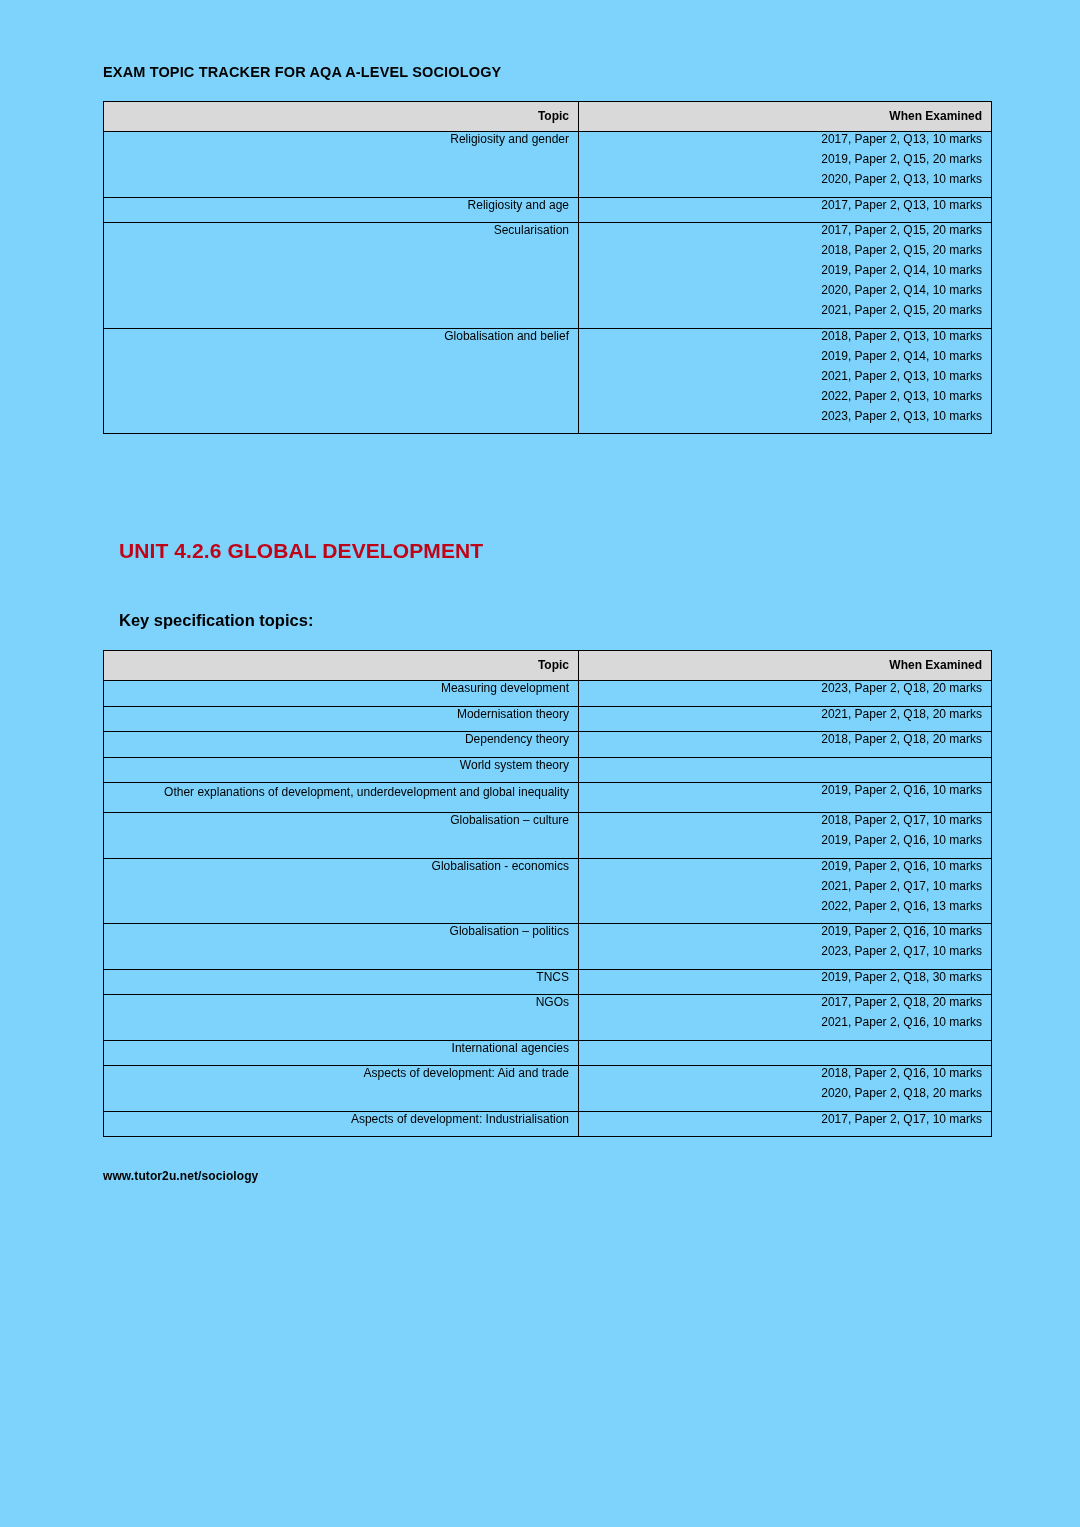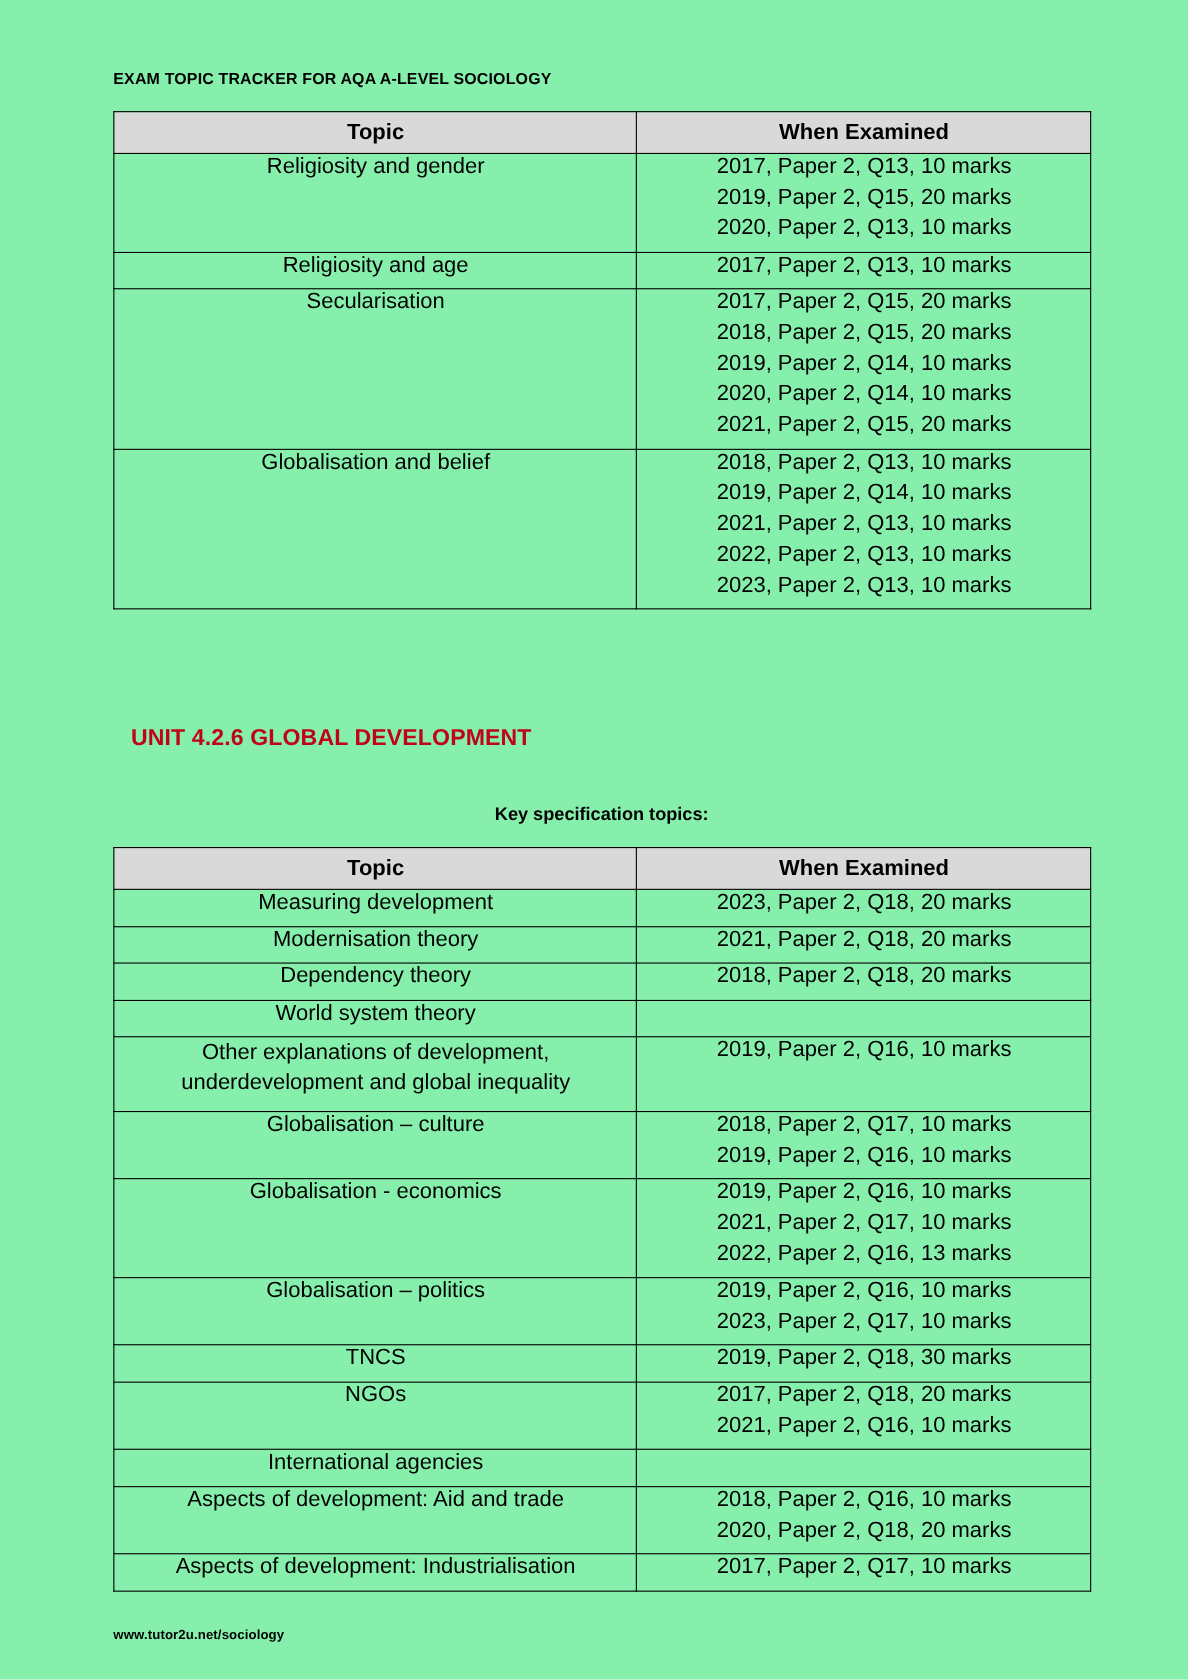--- a/index.html
+++ b/index.html
@@ -9,21 +9,21 @@
     background: #ffffff;
   }
   body {
     font-family: "Liberation Sans", sans-serif;
     color: #000000;
   }
   .page {
     width: 1080px;
     height: 1527px;
     position: relative;
-    background: #86efac;
+    background: #7dd3fc;
     box-sizing: border-box;
     padding: 0;
     overflow: hidden;
   }
   .content {
     position: absolute;
     left: 103px;
     top: 0;
     width: 888px;
   }
@@ -45,23 +45,23 @@
     table-layout: fixed;
     margin-top: 20px;
     border: 1.2px solid #000;
   }
   table.tracker col.c-topic { width: 475px; }
   table.tracker col.c-when  { width: 413px; }
 
   table.tracker th, table.tracker td {
     border: 1.1px solid #000;
     vertical-align: top;
-    text-align: center;
+    text-align: right;
     padding: 0 9px 7px 10px;
-    font-size: 20px;
+    font-size: 12px;
     line-height: 1.0;
     font-weight: normal;
   }
   table.tracker thead th {
     background: #d9d9d9;
     font-weight: bold;
     padding-top: 8px;
     padding-bottom: 9px;
   }
   .cellline {
@@ -84,21 +84,20 @@
     letter-spacing: 0.1px;
     line-height: 1.2;
   }
   h3.sub-heading {
     font-size: 16.5px;
     font-weight: bold;
     margin: 16px;
     padding-top: 31px;
     line-height: 1.2;
     color: #000;
-    text-align: center;
   }
 
   .footer {
     font-size: 12px;
     font-weight: bold;
     padding-top: 32px;
     letter-spacing: 0.1px;
     color: #000;
   }
 </style>

